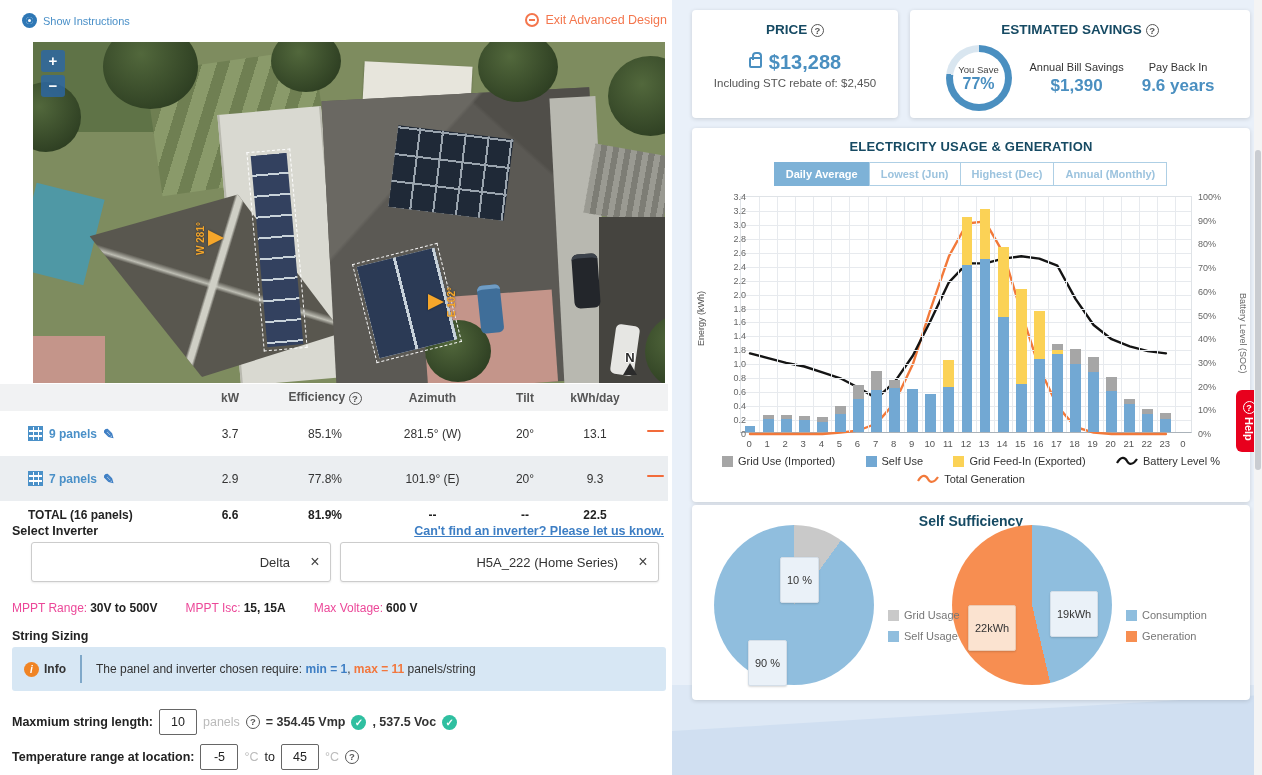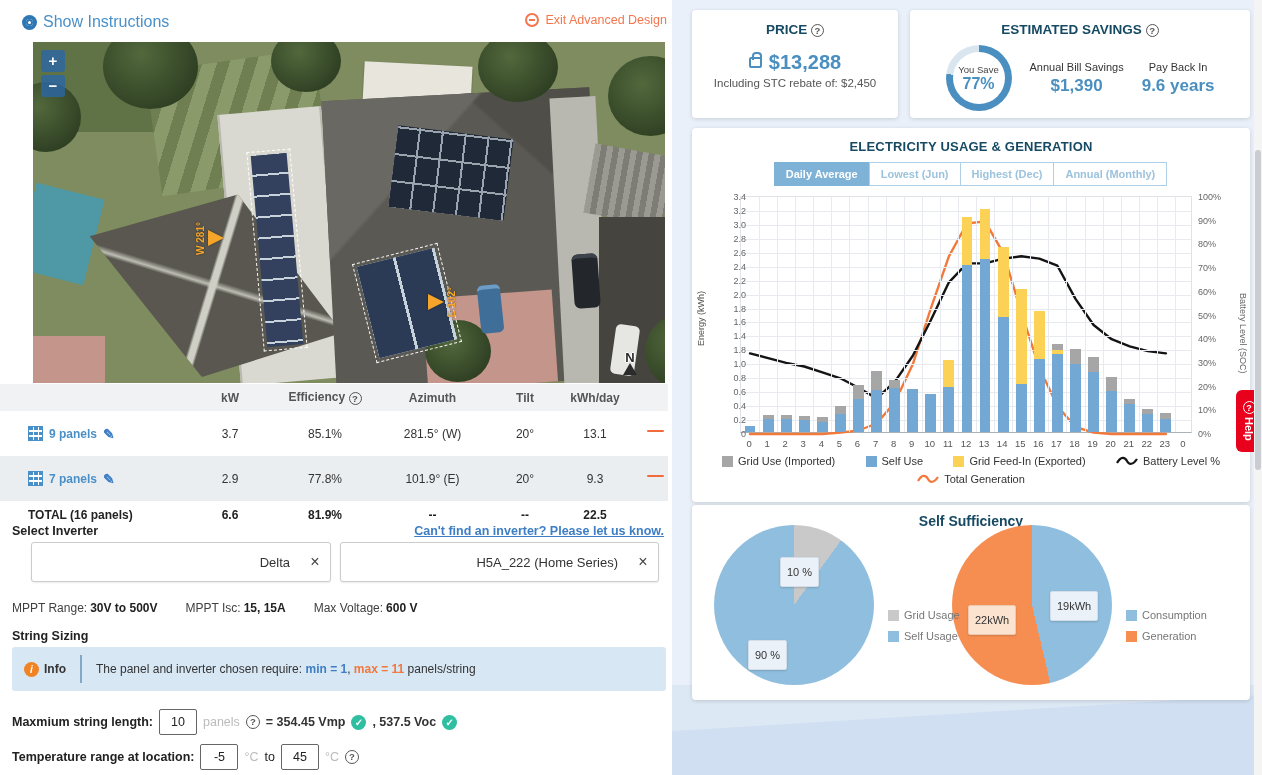--- a/index.html
+++ b/index.html
@@ -2,21 +2,21 @@
 <html><head>
 <meta charset="utf-8">
 <style>
   * { margin:0; padding:0; box-sizing:border-box; }
   html,body { width:1262px; height:775px; font-family:"Liberation Sans", sans-serif; background:#fff; overflow:hidden; }
   .app { position:relative; width:1262px; height:775px; }
 
   
   .left-panel { position:absolute; left:0; top:0; width:672px; height:775px; background:#fff; }
   .topbar { position:absolute; left:0; top:0; width:672px; height:40px; }
-  .link-show { position:absolute; left:22px; top:13px; color:#4a90c8; font-size:16px; display:flex; align-items:center; gap:6px; cursor:pointer; }
+  .link-show { position:absolute; left:22px; top:13px; color:#4a90c8; font-size:11px; display:flex; align-items:center; gap:6px; cursor:pointer; }
   .link-exit { position:absolute; right:5px; top:13px; color:#f4764d; font-size:12.5px; display:flex; align-items:center; gap:6px; cursor:pointer; }
   .icon-eye { width:15px; height:15px; border-radius:50%; background:#2e77b5; position:relative; }
   .icon-eye::after { content:""; position:absolute; left:4px; top:4px; width:7px; height:7px; border-radius:50%; background:#fff; box-shadow:inset 0 0 0 2px #2e77b5; }
   .icon-minus-circle { width:14px; height:14px; border-radius:50%; border:2px solid #f4764d; position:relative; }
   .icon-minus-circle::after { content:""; position:absolute; left:2px; top:4px; width:6px; height:2px; background:#f4764d; }
 
   
   .map { position:absolute; left:33px; top:42px; width:632px; height:341px; background:#7e8c5f; overflow:hidden; }
   .m { position:absolute; }
   .m-garden { left:120px; top:18px; width:170px; height:125px; background:repeating-linear-gradient(115deg,#8a9a6a 0 14px,#6f7f52 14px 26px); transform:rotate(-8deg); }
@@ -71,21 +71,21 @@
 
   
   .inv-label { position:absolute; left:12px; top:524px; font-size:12.5px; font-weight:bold; color:#222; }
   .inv-link { position:absolute; right:8px; top:524px; font-size:12.5px; font-weight:bold; color:#3d7ec4; text-decoration:underline; cursor:pointer; }
   .inv-box { position:absolute; top:542px; height:40px; background:#fff; border:1px solid #ccc; border-radius:3px; box-shadow:0 1px 2px rgba(0,0,0,.08); display:flex; align-items:center; }
   .inv-box input { border:none; outline:none; flex:1; font-size:13px; color:#333; padding:0 10px; font-family:inherit; background:transparent;text-align:right; }
   .inv-x { width:30px; text-align:center; font-size:16px; color:#444; cursor:pointer; }
   .box1 { left:31px; width:300px; }
   .box2 { left:340px; width:319px; }
   .specs { position:absolute; left:12px; top:601px; font-size:12px; display:flex; gap:28px; }
-  .spec-label { color:#404040; }
+  .spec-label { color:#ec4899; }
   .spec-value { color:#222; font-weight:bold; margin-left:3px; }
 
   
   .ss-title { position:absolute; left:12px; top:629px; font-size:12.5px; font-weight:bold; color:#222; }
   .info-box { position:absolute; left:12px; top:647px; width:654px; height:44px; background:#d7e7f4; border-radius:3px; display:flex; align-items:center; font-size:12px; color:#333; }
   .info-badge { display:flex; align-items:center; gap:5px; padding:0 14px 0 12px; font-weight:bold; }
   .info-i { width:15px; height:15px; border-radius:50%; background:#f08424; color:#fff; font-size:10px; font-weight:bold; text-align:center; line-height:15px; font-style:italic; }
   .info-div { width:2px; height:28px; background:#7fa8c9; margin-right:14px; }
   .t-min { color:#3d7ec4; font-weight:bold; }
   .t-max { color:#f2773d; font-weight:bold; }
@@ -142,21 +142,21 @@
   .legend { position:absolute; left:30px; top:327px; width:498px; display:flex; justify-content:space-between; }
   .legend2 { position:absolute; left:0; top:345px; width:558px; display:flex; justify-content:center; }
   .leg-item { display:flex; align-items:center; gap:5px; font-size:11px; color:#333; }
   .leg-sq { width:11px; height:11px; }
 
   .pie-card { left:20px; top:505px; width:558px; height:195px; overflow:hidden; }
   .pie-card .card-title { font-size:14px; margin-top:8px; }
   .pie { position:absolute; width:160px; height:160px; border-radius:50%; }
   .pie1 { left:22px; top:20px; }
   .pie2 { left:260px; top:20px; }
-  .pie-label { position:absolute; font-size:11px; color:#333; background:#eaf1f8; border:1px solid #d4dee8; border-radius:2px; padding:8px 6px; box-shadow:0 1px 2px rgba(0,0,0,.15); }
+  .pie-label { position:absolute; font-size:11px; color:#333; background:#eaf1f8; border:1px solid #d4dee8; border-radius:2px; padding:16px 6px; box-shadow:0 1px 2px rgba(0,0,0,.15); }
   .pl-10 { left:88px; top:52px; }
   .pl-90 { left:56px; top:135px; }
   .pl-22 { left:276px; top:100px; background:#fbe3d0; border-color:#eccab2; }
   .pl-19 { left:358px; top:86px; }
   .pie-legend { position:absolute; font-size:11px; color:#777;margin-top:20px; }
   .pleg1 { left:196px; top:84px; }
   .pleg2 { left:434px; top:84px; }
   .pie-legend .leg-item { margin-bottom:9px; color:#777; }
 
   .help-tab { position:absolute; right:0; top:390px; width:26px; height:62px; background:#e8001d; border-radius:6px 0 0 6px; color:#fff; display:flex; flex-direction:column; align-items:center; justify-content:center; gap:3px; cursor:pointer; }

